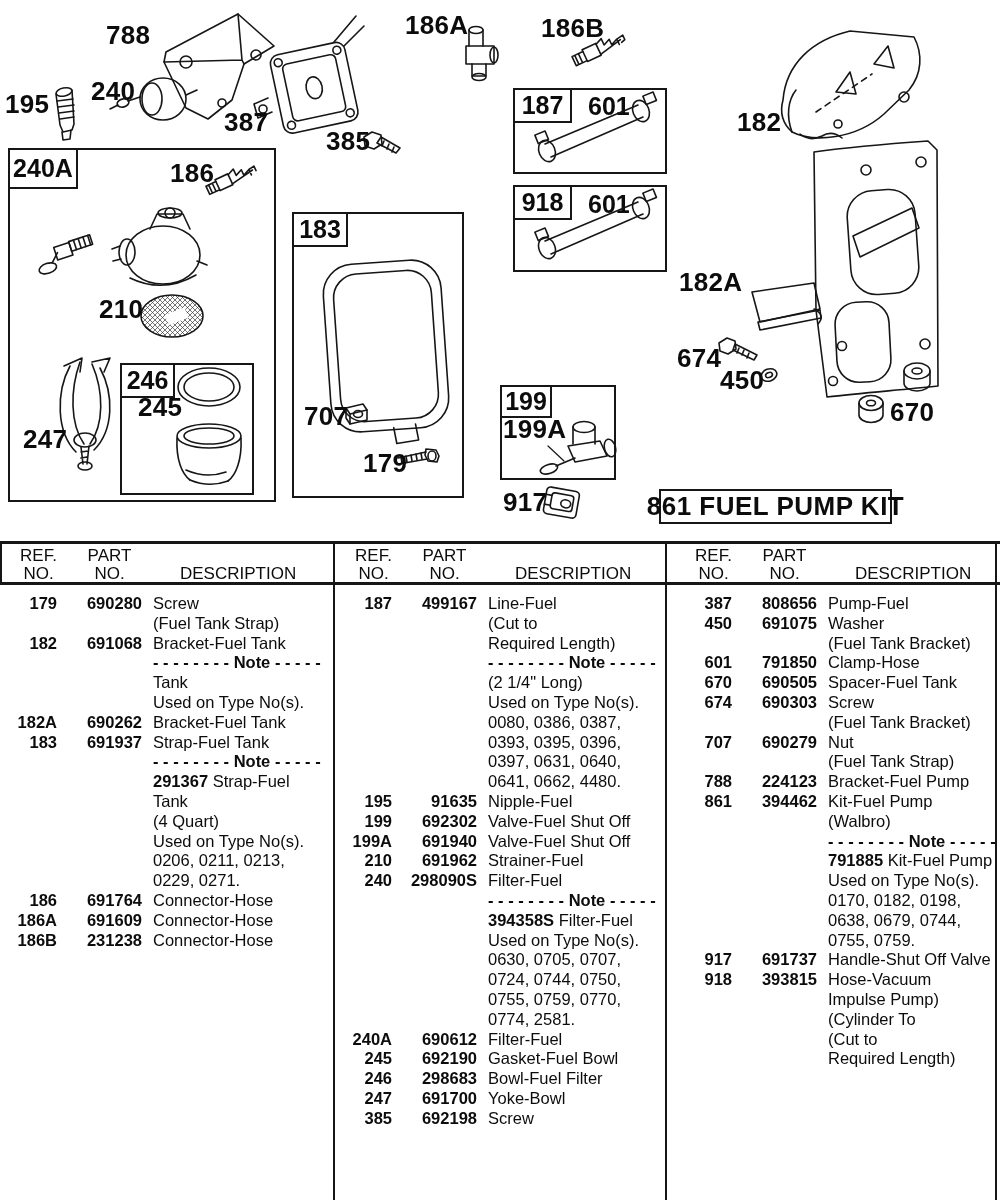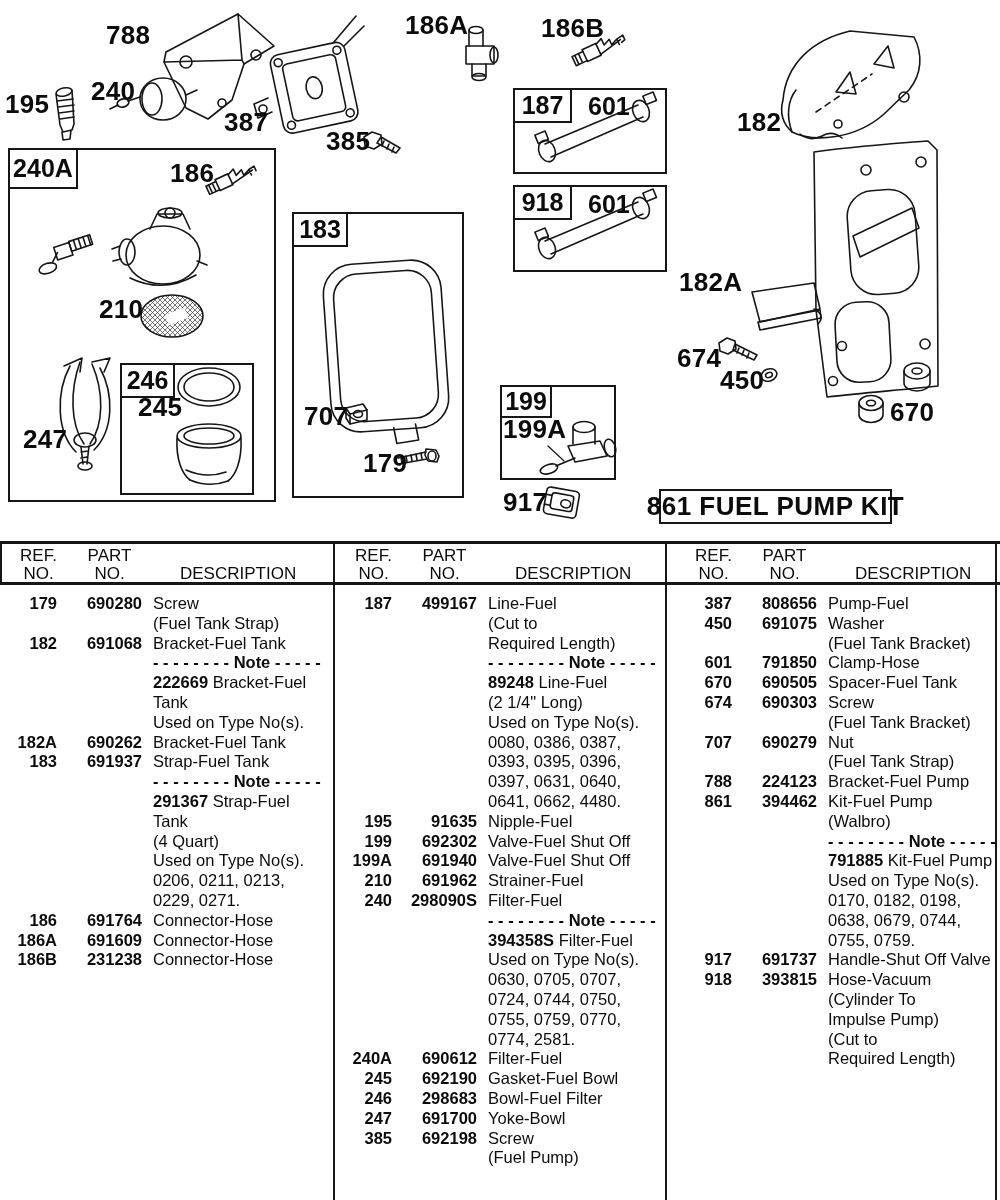--- a/index.html
+++ b/index.html
@@ -322,25 +322,20 @@
         <span class="tr-desc">Bracket-Fuel Tank</span>
       </div>
       <div class="trow">
         <span class="tr-ref"></span>
         <span class="tr-part"></span>
         <span class="tr-desc"><b>- - - - - - - -  Note  - - - - -</b></span>
       </div>
       <div class="trow">
         <span class="tr-ref"></span>
         <span class="tr-part"></span>
-        <span class="tr-desc"><b>222669</b> Bracket-Fuel</span>
-      </div>
-      <div class="trow">
-        <span class="tr-ref"></span>
-        <span class="tr-part"></span>
         <span class="tr-desc">Tank</span>
       </div>
       <div class="trow">
         <span class="tr-ref"></span>
         <span class="tr-part"></span>
         <span class="tr-desc">Used on Type No(s).</span>
       </div>
       <div class="trow">
         <span class="tr-ref">182A</span>
         <span class="tr-part">690262</span>
@@ -430,25 +425,20 @@
         <span class="tr-desc">Required Length)</span>
       </div>
       <div class="trow">
         <span class="tr-ref"></span>
         <span class="tr-part"></span>
         <span class="tr-desc"><b>- - - - - - - -  Note  - - - - -</b></span>
       </div>
       <div class="trow">
         <span class="tr-ref"></span>
         <span class="tr-part"></span>
-        <span class="tr-desc"><b>89248</b> Line-Fuel</span>
-      </div>
-      <div class="trow">
-        <span class="tr-ref"></span>
-        <span class="tr-part"></span>
         <span class="tr-desc">(2 1/4" Long)</span>
       </div>
       <div class="trow">
         <span class="tr-ref"></span>
         <span class="tr-part"></span>
         <span class="tr-desc">Used on Type No(s).</span>
       </div>
       <div class="trow">
         <span class="tr-ref"></span>
         <span class="tr-part"></span>
@@ -546,25 +536,20 @@
       </div>
       <div class="trow">
         <span class="tr-ref">247</span>
         <span class="tr-part">691700</span>
         <span class="tr-desc">Yoke-Bowl</span>
       </div>
       <div class="trow">
         <span class="tr-ref">385</span>
         <span class="tr-part">692198</span>
         <span class="tr-desc">Screw</span>
-      </div>
-      <div class="trow">
-        <span class="tr-ref"></span>
-        <span class="tr-part"></span>
-        <span class="tr-desc">(Fuel Pump)</span>
       </div>
     </div>
     <div class="thead" style="left: 685px; top: 545px; width: 315px;">
       <span class="th-stack" style="width: 57px;">
         <span>REF.</span>
         <span>NO.</span>
       </span>
       <span class="th-stack" style="width: 85px;">
         <span>PART</span>
         <span>NO.</span>
@@ -668,26 +653,26 @@
         <span class="tr-desc">Handle-Shut Off Valve</span>
       </div>
       <div class="trow">
         <span class="tr-ref">918</span>
         <span class="tr-part">393815</span>
         <span class="tr-desc">Hose-Vacuum</span>
       </div>
       <div class="trow">
         <span class="tr-ref"></span>
         <span class="tr-part"></span>
+        <span class="tr-desc">Impulse Pump)</span>
+      </div>
+      <div class="trow">
+        <span class="tr-ref"></span>
+        <span class="tr-part"></span>
         <span class="tr-desc">(Cylinder To</span>
-      </div>
-      <div class="trow">
-        <span class="tr-ref"></span>
-        <span class="tr-part"></span>
-        <span class="tr-desc">Impulse Pump)</span>
       </div>
       <div class="trow">
         <span class="tr-ref"></span>
         <span class="tr-part"></span>
         <span class="tr-desc">(Cut to</span>
       </div>
       <div class="trow">
         <span class="tr-ref"></span>
         <span class="tr-part"></span>
         <span class="tr-desc">Required Length)</span>

